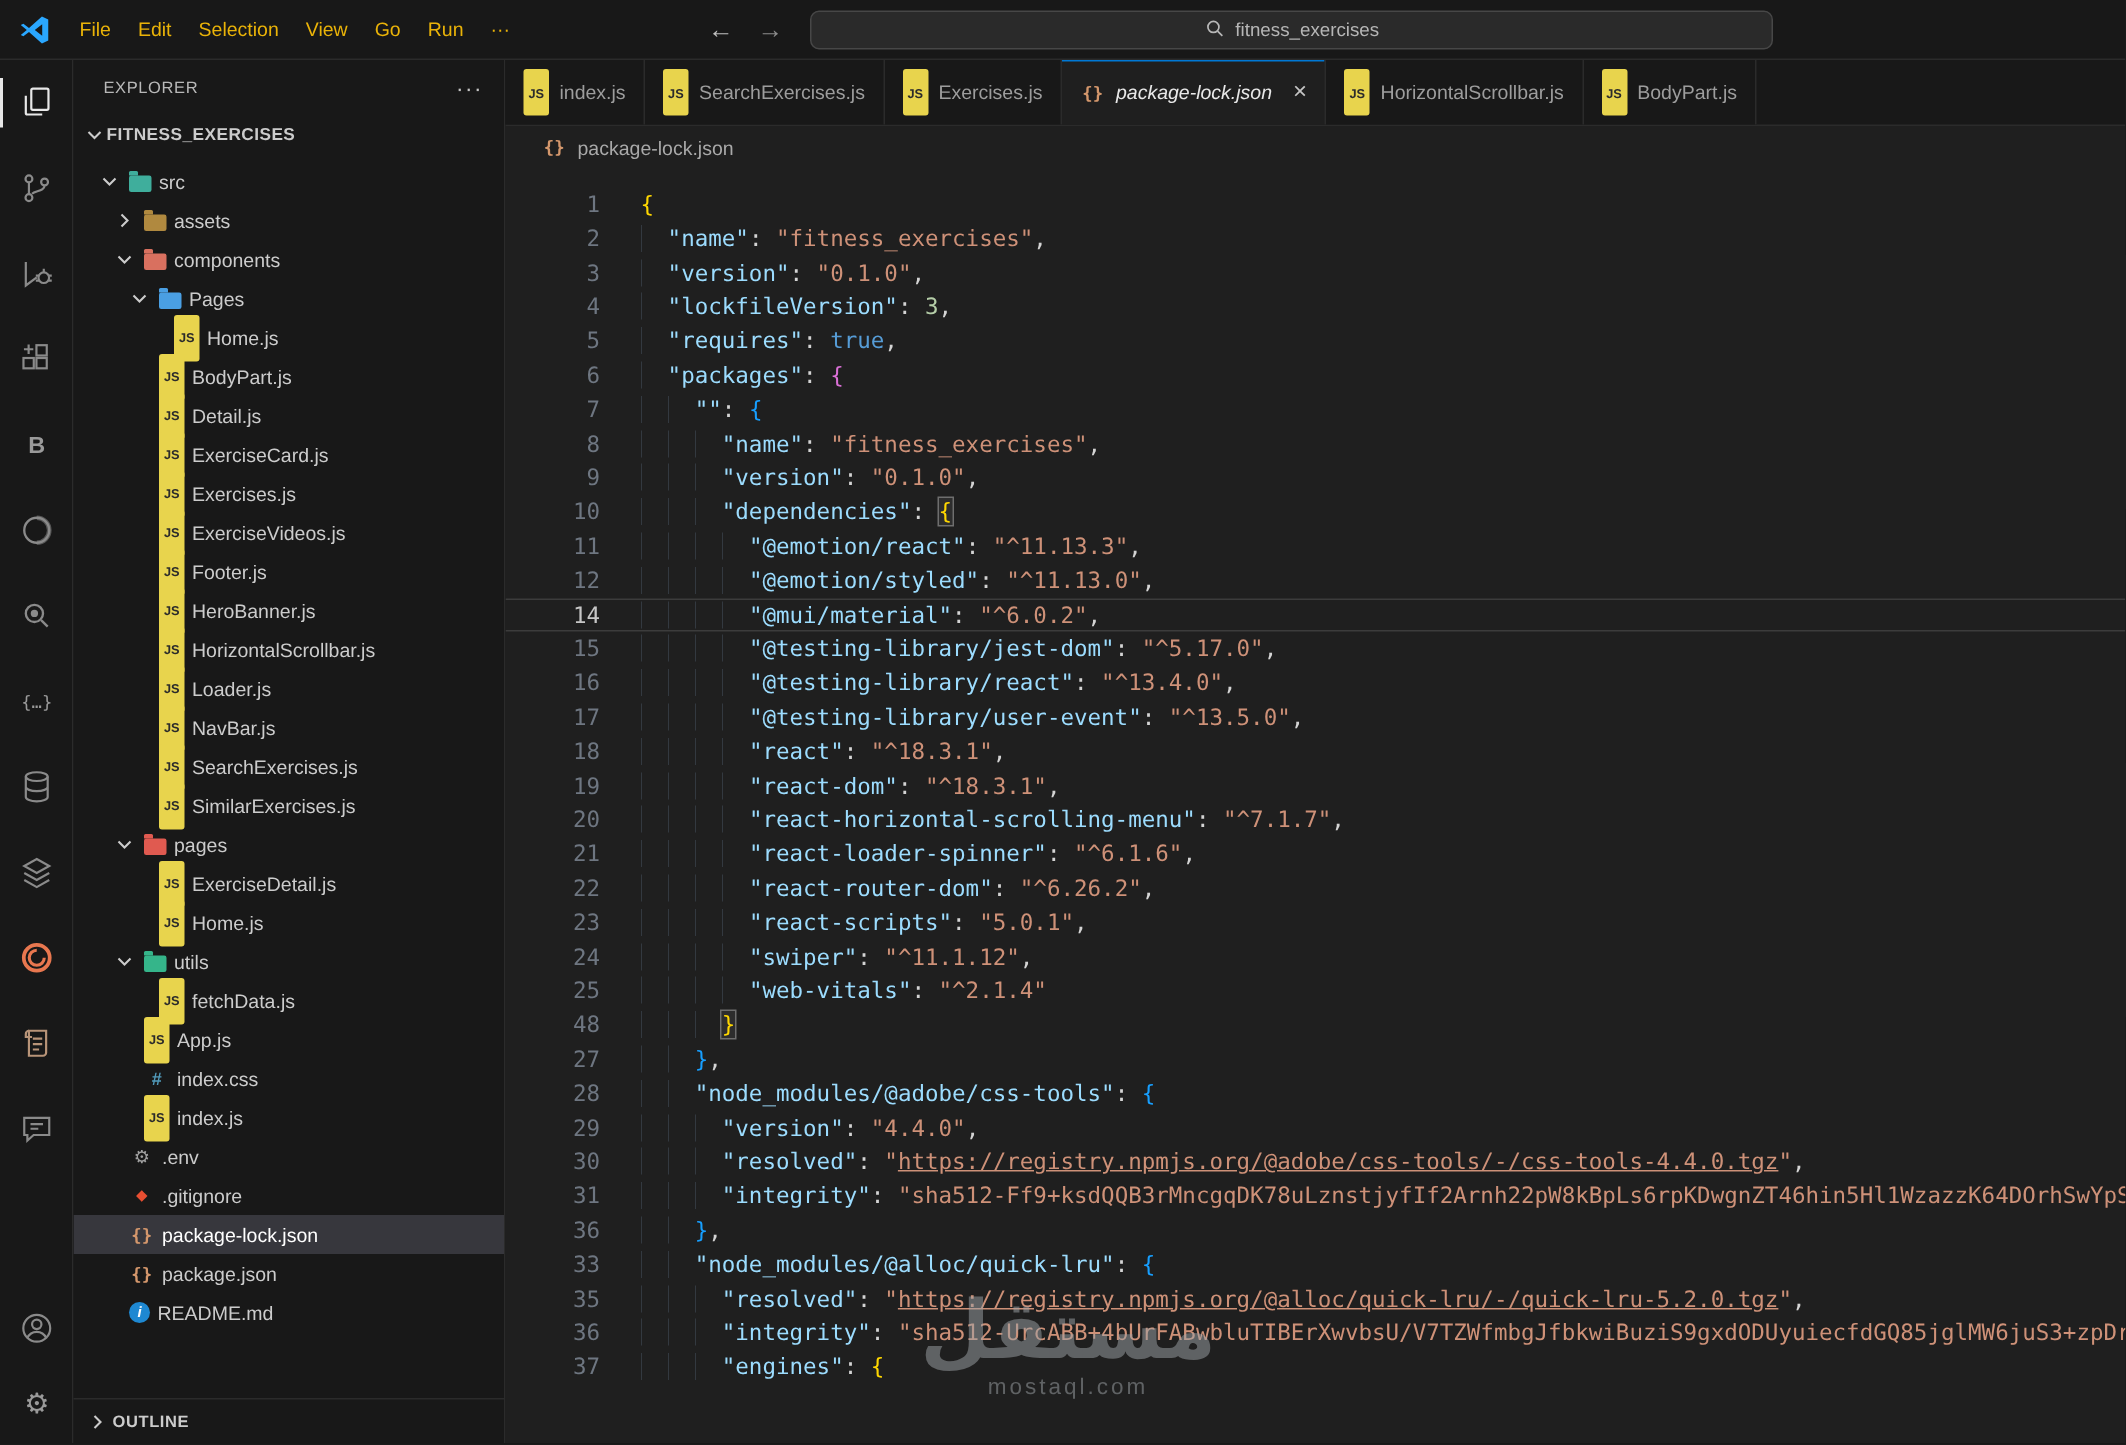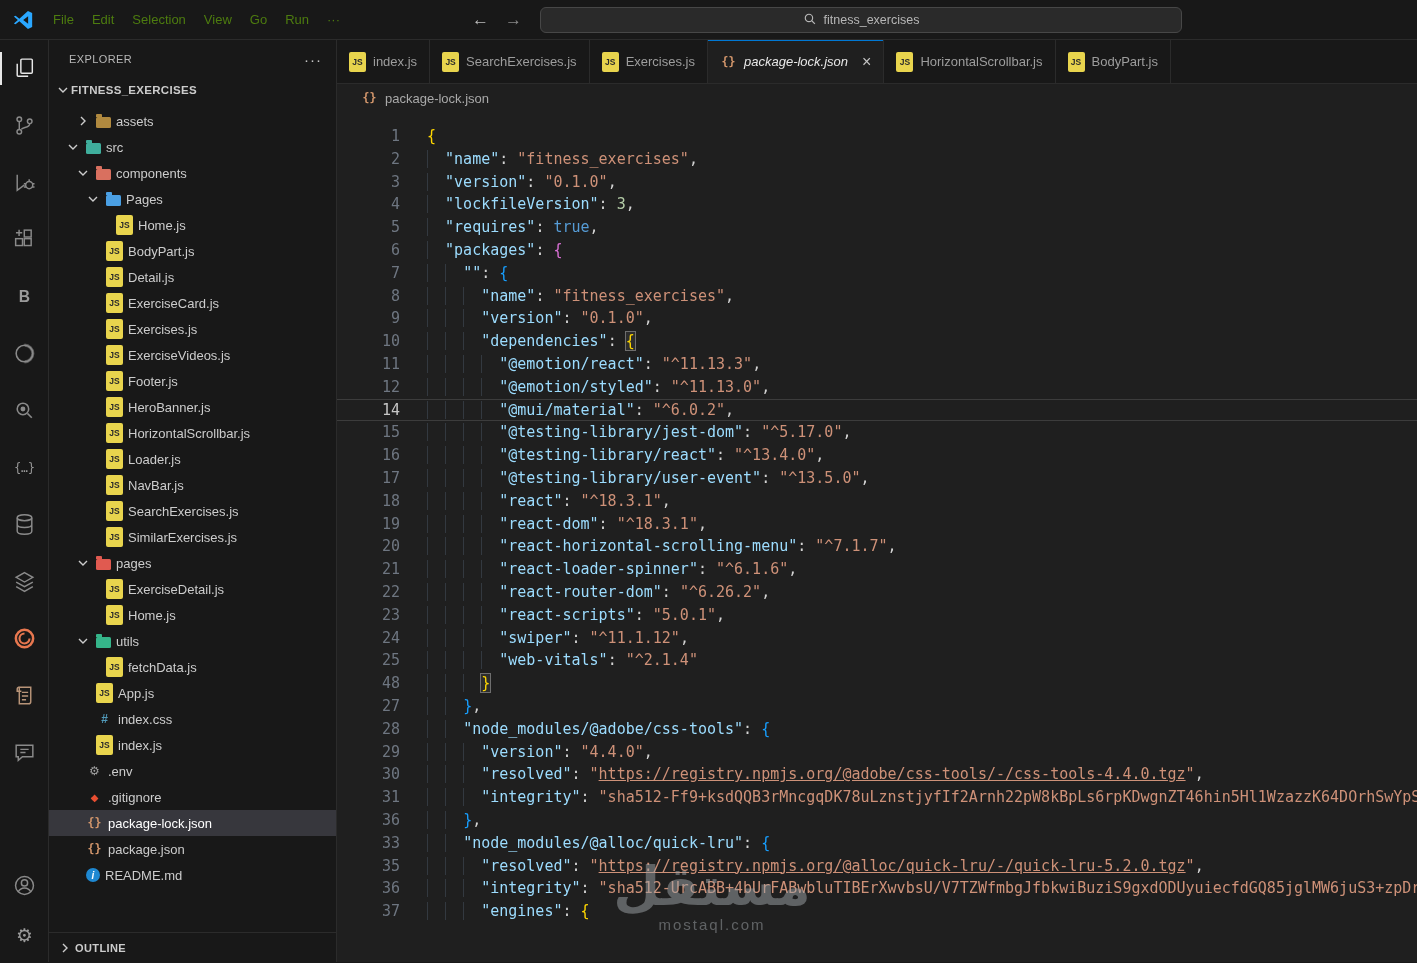--- a/index.html
+++ b/index.html
@@ -5,21 +5,21 @@
 *{box-sizing:border-box}
 html,body{margin:0;padding:0}
 body{width:1417px;height:963px;overflow:hidden;background:#181818;color:#ccc;
      font-family:"Liberation Sans","DejaVu Sans",sans-serif;position:relative}
 
 
 .titlebar{height:40px;display:flex;align-items:center;position:relative;background:#181818;border-bottom:1px solid #2b2b2b}
 .logo{width:26px;height:26px;margin:0 8px 0 10px;display:flex;align-items:center;justify-content:center}
 .logo svg{width:22px;height:22px}
 .menu-bar{display:flex;height:100%;align-items:center}
-.menu-item{padding:0 9px;font-size:13px;color:#4d7c0f;height:26px;line-height:26px;border-radius:5px;cursor:default}
+.menu-item{padding:0 9px;font-size:13px;color:#eab308;height:26px;line-height:26px;border-radius:5px;cursor:default}
 .nav{position:absolute;left:472px;top:0;height:40px;display:flex;align-items:center;gap:16px;font-size:17px}
 .nav-btn{color:#bdbdbd}
 .nav-btn.fwd{color:#8a8a8a}
 .command-center{position:absolute;left:540px;top:7px;width:642px;height:26px;background:#2a2a2a;border:1px solid #474747;border-radius:6px;
   display:flex;align-items:center;justify-content:center;gap:7px;font-size:12.5px;color:#b6b6b6}
 .command-center svg{width:14px;height:14px}
 
 
 .main{display:flex;height:922px}
 
@@ -59,21 +59,21 @@
 .lt{padding-left:27px}
 .code-line.active .ln{color:#c6c6c6}
 .code-line.active::after{content:"";position:absolute;inset:0;border-top:1px solid #3c3c3c;border-bottom:1px solid #3c3c3c;pointer-events:none}
 .tk-key{color:#9cdcfe}.tk-str{color:#ce9178}.tk-num{color:#b5cea8}.tk-kw{color:#569cd6}.tk-pn{color:#d4d4d4}
 .tk-b1{color:#ffd700}.tk-b2{color:#da70d6}.tk-b3{color:#179fff}
 .tk-link{color:#ce9178;text-decoration:underline}
 .tk-match{outline:1px solid #6e6e6e;background:rgba(110,110,110,.18)}
 .tk-ws{background-image:repeating-linear-gradient(to right,#333940 0 1px,transparent 1px 2ch)}
 
 
-.fi{width:17px;height:20px;display:inline-flex;align-items:center;justify-content:center;flex:none;border-radius:2px;font-family:"Liberation Sans",sans-serif}
+.fi{width:17px;height:31px;display:inline-flex;align-items:center;justify-content:center;flex:none;border-radius:2px;font-family:"Liberation Sans",sans-serif}
 .fi-js{background:#e8d44d;color:#2b2b2b;font-size:8.5px;font-weight:bold}
 .fi-json{color:#d4976c;font-weight:bold;font-size:11.5px;font-family:"DejaVu Sans Mono",monospace}
 .fi-css{color:#519aba;font-weight:bold;font-size:12px}
 .fi-env{color:#a0a0a0;font-size:12px}
 .fi-git{color:#e84e31;font-size:10px}
 .fi-readme{background:#1e88d2;color:#fff;border-radius:50%;width:14px;height:14px;font-size:10px;font-style:italic;font-weight:bold}
 .folder{position:relative;width:15px;height:11px;border-radius:1.5px;margin-top:3px;flex:none}
 .folder::before{content:"";position:absolute;top:-3px;left:0;width:6px;height:3px;border-radius:1px 1px 0 0;background:inherit}
 
 
@@ -221,37 +221,37 @@
     </div>
     <div class="project-row">
       <span class="twistie">
           <svg viewBox="0 0 16 16" width="16" height="16">
             <path d="M4 6l4 4 4-4" fill="none" stroke="#cccccc" stroke-width="1.4"></path>
           </svg>
         </span>
       <span>FITNESS_EXERCISES</span>
     </div>
     <div class="tree">
+        <div class="tree-row" style="padding-left: 16px;">
+          <span class="twistie">
+            <svg viewBox="0 0 16 16" width="16" height="16">
+              <path d="M4 6l4 4 4-4" fill="none" stroke="#cccccc" stroke-width="1.4"></path>
+            </svg>
+          </span>
+          <span class="folder" style="background: rgb(63, 174, 156);"></span>
+          <span class="tree-label">src</span>
+        </div>
         <div class="tree-row" style="padding-left: 26px;">
           <span class="twistie">
             <svg viewBox="0 0 16 16" width="16" height="16">
               <path d="M6 4l4 4-4 4" fill="none" stroke="#cccccc" stroke-width="1.4"></path>
             </svg>
           </span>
           <span class="folder" style="background: rgb(176, 137, 63);"></span>
           <span class="tree-label">assets</span>
-        </div>
-        <div class="tree-row" style="padding-left: 16px;">
-          <span class="twistie">
-            <svg viewBox="0 0 16 16" width="16" height="16">
-              <path d="M4 6l4 4 4-4" fill="none" stroke="#cccccc" stroke-width="1.4"></path>
-            </svg>
-          </span>
-          <span class="folder" style="background: rgb(63, 174, 156);"></span>
-          <span class="tree-label">src</span>
         </div>
         <div class="tree-row" style="padding-left: 26px; text-align: center;">
           <span class="twistie">
             <svg viewBox="0 0 16 16" width="16" height="16">
               <path d="M4 6l4 4 4-4" fill="none" stroke="#cccccc" stroke-width="1.4"></path>
             </svg>
           </span>
           <span class="folder" style="background: rgb(217, 112, 95);"></span>
           <span class="tree-label">components</span>
         </div>

